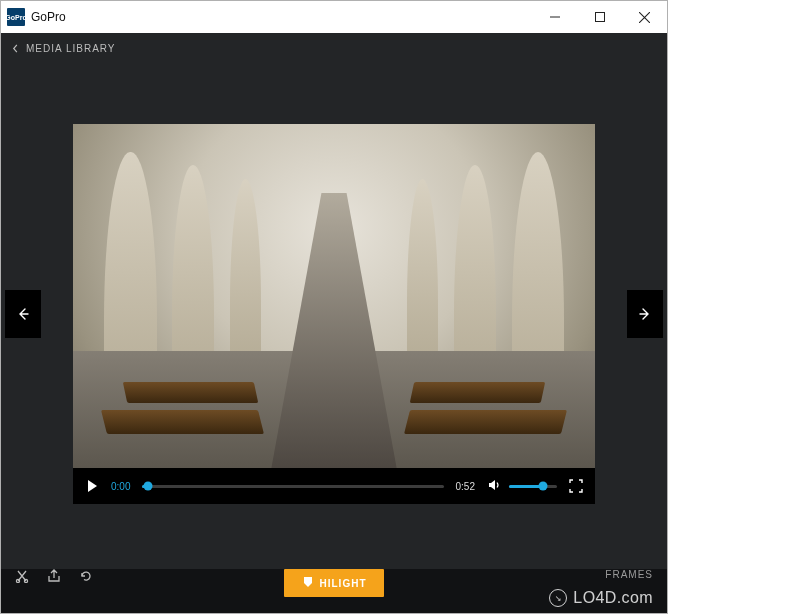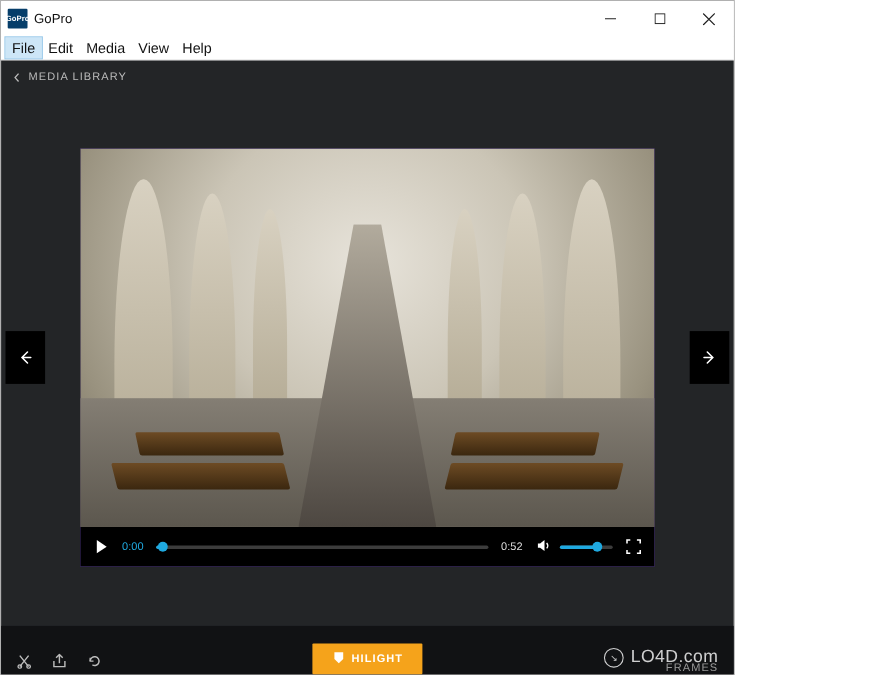--- a/index.html
+++ b/index.html
@@ -13,21 +13,21 @@
   .win-btn svg { display: block; }
   .menubar { height: 22px; display: flex; align-items: center; background: #fff; border-bottom: 1px solid #e0e0e0; padding: 0 4px; gap: 0; }
   .menu-item { font-size: 13px; color: #111; padding: 2px 6px; }
   .menu-item.selected { background: #cde6f7; outline: 1px solid #99c9ea; }
   .app-body { flex: 1; background: #232527; display: flex; flex-direction: column; position: relative; }
   .breadcrumb { height: 30px; display: flex; align-items: center; color: #bcbcbc; font-size: 10px; letter-spacing: 1px; padding-left: 10px; }
   .breadcrumb .chev { margin-right: 6px; display:inline-flex; }
   .viewer-row { flex: 1; display: flex; align-items: center; padding-bottom:4px; }
   .nav-btn { width: 36px; height: 48px; background: #000; display: flex; align-items: center; justify-content: center; color: #fff; margin: 0 4px; }
   .stage { flex: 1; display: flex; flex-direction: column; margin: 0 28px; position: relative; }
-  .video-area { background: #8b5cf6; position: relative; flex: 1; display:flex; flex-direction:column; min-height:380px; }
+  .video-area { background: #ef4444; position: relative; flex: 1; display:flex; flex-direction:column; min-height:380px; }
   .video-canvas { flex: 1; position: relative; overflow: hidden; background:#0b0b0b; }
 
   
   .scene { position:absolute; inset:0; background: radial-gradient(ellipse at 50% 30%, #e7e3da 0%, #cbc5b6 40%, #99927f 75%, #6b6456 100%); }
   .floor { position:absolute; left:0; right:0; bottom:0; height:34%; background: linear-gradient(#847e74, #5c574e); }
   .aisle { position:absolute; left:38%; right:38%; bottom:0; top:20%; background: linear-gradient(#b2ab9d 0%, #4d4741 100%); clip-path: polygon(0 100%, 100% 100%, 60% 0, 40% 0); }
   .arch { position:absolute; background: linear-gradient(#d8d1c1, #b6ad97); border-radius: 50% 50% 4px 4px / 70% 70% 4px 4px; }
   .pew  { position:absolute; background: linear-gradient(#6d4b24, #3b270f); border-radius:2px; }
 
   .controls { height: 36px; background: #000; display: flex; align-items: center; padding: 0 12px; gap: 12px; color: #fff; font-size: 10px; }
@@ -37,21 +37,21 @@
   .seek-track { flex: 1; height: 3px; background: #3c3c3c; position: relative; border-radius: 2px; }
   .seek-fill { position:absolute; left:0; top:0; bottom:0; width: 2%; background: #1fa9e0; border-radius: 2px; }
   .seek-knob { position:absolute; left:2%; top:50%; width: 9px; height: 9px; border-radius: 50%; background: #1fa9e0; transform: translate(-50%,-50%); }
   .dur { color: #ddd; font-size: 10px; }
   .vol { display: flex; align-items: center; gap: 8px; }
   .vol-track { width: 48px; height: 3px; background: #3c3c3c; position: relative; border-radius: 2px; }
   .vol-fill { position:absolute; left:0; top:0; bottom:0; width: 70%; background: #1fa9e0; border-radius: 2px; }
   .vol-knob { position:absolute; left:70%; top:50%; width: 9px; height: 9px; border-radius: 50%; background: #1fa9e0; transform: translate(-50%,-50%); }
   .fs-btn svg { display:block; }
 
-  .bottombar { height: 44px; background: #111214; display: flex; align-items: flex-end; padding: 0 14px; position: relative; gap: 38px; }
+  .bottombar { height: 44px; background: #111214; display: flex; align-items: flex-start; padding: 0 14px; position: relative; gap: 38px; }
   .tool-icons { display: flex; gap: 18px; color: #bcbcbc; }
   .hilight { position:absolute; left:50%; transform:translateX(-50%); height: 28px; width:100px; background: #f5a31b; color: #fff; display:flex; align-items:center; justify-content:center; gap:6px; font-size: 10px; font-weight: bold; letter-spacing: 1px; border-radius:1px; }
   .right-label { margin-left:auto; color:#9a9a9a; font-size:10px; letter-spacing:1px; }
   .watermark { position:absolute; right:14px; bottom:6px; color: rgba(255,255,255,0.8); font-size:16px; font-weight: 300; letter-spacing: 0.4px; display:flex; align-items:center; gap:6px; pointer-events:none; }
   .watermark .wm-logo { width:18px; height:18px; border:1.5px solid rgba(255,255,255,0.8); border-radius:50%; display:flex; align-items:center; justify-content:center; font-size:8px; }
 </style>
 </head>
 <body>
 
 <div class="window">
@@ -71,27 +71,20 @@
           </svg>
       </div>
       <div class="win-btn">
         <svg width="11" height="11" viewBox="0 0 10 10">
             <path d="M0 0 L10 10 M10 0 L0 10" stroke="#222" stroke-width="1"></path>
           </svg>
       </div>
     </div>
   </div>
 
-  <div class="menubar">
-    <div class="menu-item selected">File</div>
-    <div class="menu-item">Edit</div>
-    <div class="menu-item">Media</div>
-    <div class="menu-item">View</div>
-    <div class="menu-item">Help</div>
-  </div>
 
   <div class="app-body">
 
     <div class="breadcrumb">
       <span class="chev">
         <svg width="9" height="9" viewBox="0 0 10 10">
             <path d="M6.5 1 L3 5 L6.5 9" stroke="#bcbcbc" stroke-width="1.3" fill="none"></path>
           </svg>
       </span>
       <span>MEDIA LIBRARY</span>

